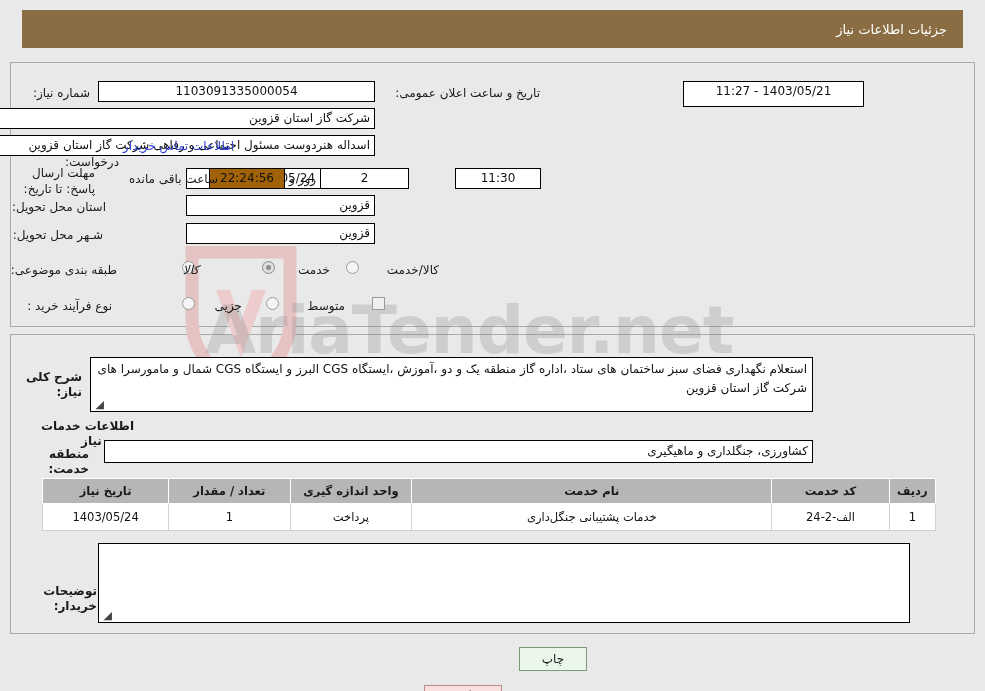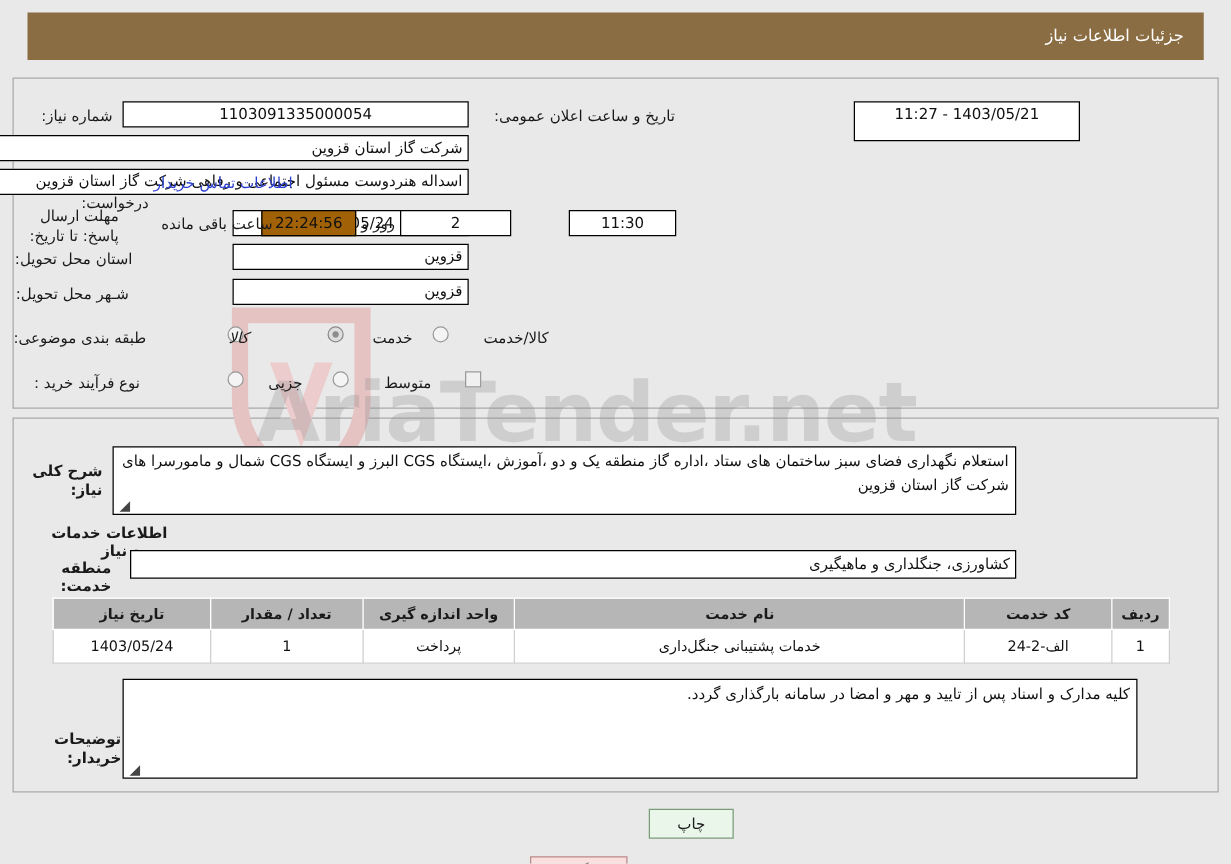--- a/index.html
+++ b/index.html
@@ -236,21 +236,21 @@
     <span>جزئیات اطلاعات نیاز</span>
   </div>
 
   <div class="panel panel-top"></div>
 
   <div class="lbl" style="right:895px; top:86px; width:80px;">شماره نیاز:</div>
   <div class="box center" style="right:610px; top:81px; width:277px; height:21px; line-height:19px;">1103091335000054</div>
 
   <div class="lbl" style="right:445px; top:86px; width:160px;">تاریخ و ساعت اعلان عمومی:</div>
 
-  <div class="box center" style="left:683px; top:81px; width:181px; height:32px; line-height:19px;">1403/05/21 - 11:27</div>
+  <div class="box center" style="left:683px; top:81px; width:181px; height:26px; line-height:19px;">1403/05/21 - 11:27</div>
 
   <div class="lbl" style="right:873px; top:113px; width:103px;">نام دستگاه خریدار:</div>
   <div class="box right" style="right:610px; top:108px; width:531px; height:21px; line-height:19px;">شرکت گاز استان قزوین</div>
 
   <div class="lbl" style="right:866px; top:140px; width:110px;">ایجاد کننده درخواست:</div>
   <div class="box right" style="right:610px; top:135px; width:406px; height:21px; line-height:19px;">اسداله هنردوست مسئول اجتماعی و رفاهی شرکت گاز استان قزوین</div>
   <a class="link" href="#" style="left:123px; top:139px;">اطلاعات تماس خریدار</a>
 
   <div class="lbl" style="right:890px; top:165px; width:86px; line-height:16px;">مهلت ارسال پاسخ: تا تاریخ:</div>
   <div class="box center" style="right:610px; top:168px; width:189px; height:21px; line-height:19px;">1403/05/24</div>
@@ -314,20 +314,19 @@
         <td>خدمات پشتیبانی جنگل‌داری</td>
         <td>پرداخت</td>
         <td>1</td>
         <td>1403/05/24</td>
       </tr>
     </tbody>
   </table>
 
   <div class="lbl bold-lbl" style="right:888px; top:584px; width:88px;">توضیحات خریدار:</div>
   <div class="ta" style="right:75px; top:543px; width:812px; height:80px;">
-    <span>کلیه مدارک و اسناد پس از تایید و مهر و امضا در سامانه بارگذاری گردد.</span>
     <span class="grip">◢</span>
   </div>
 
   <div class="btn btn-print">چاپ</div>
   <div class="btn btn-back">بازگشت</div>
 
 </div>
 
 </body></html>

